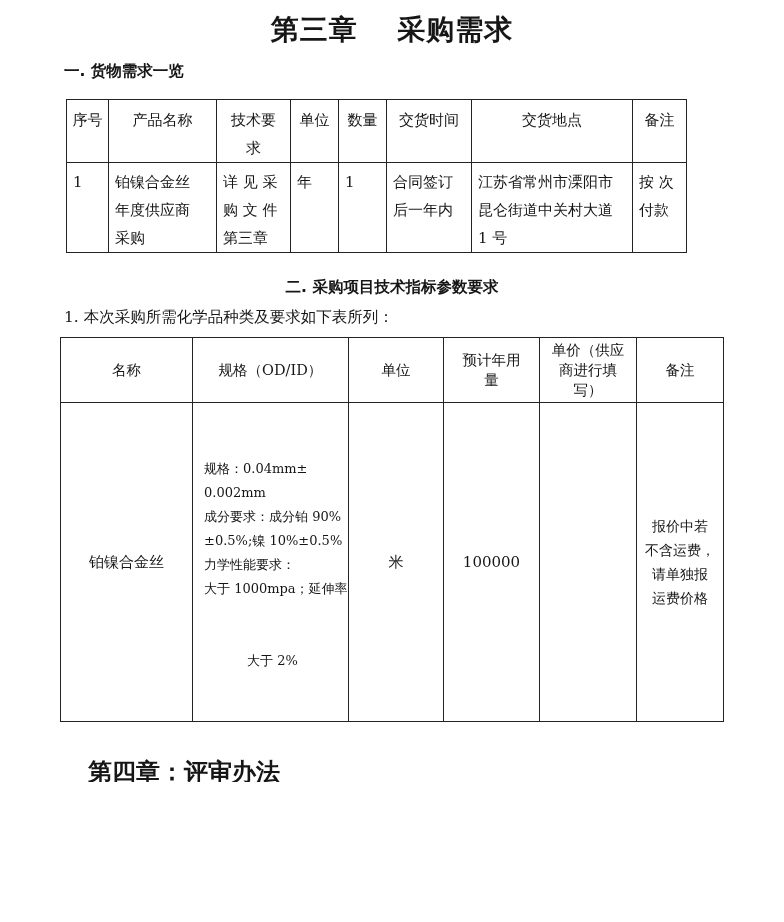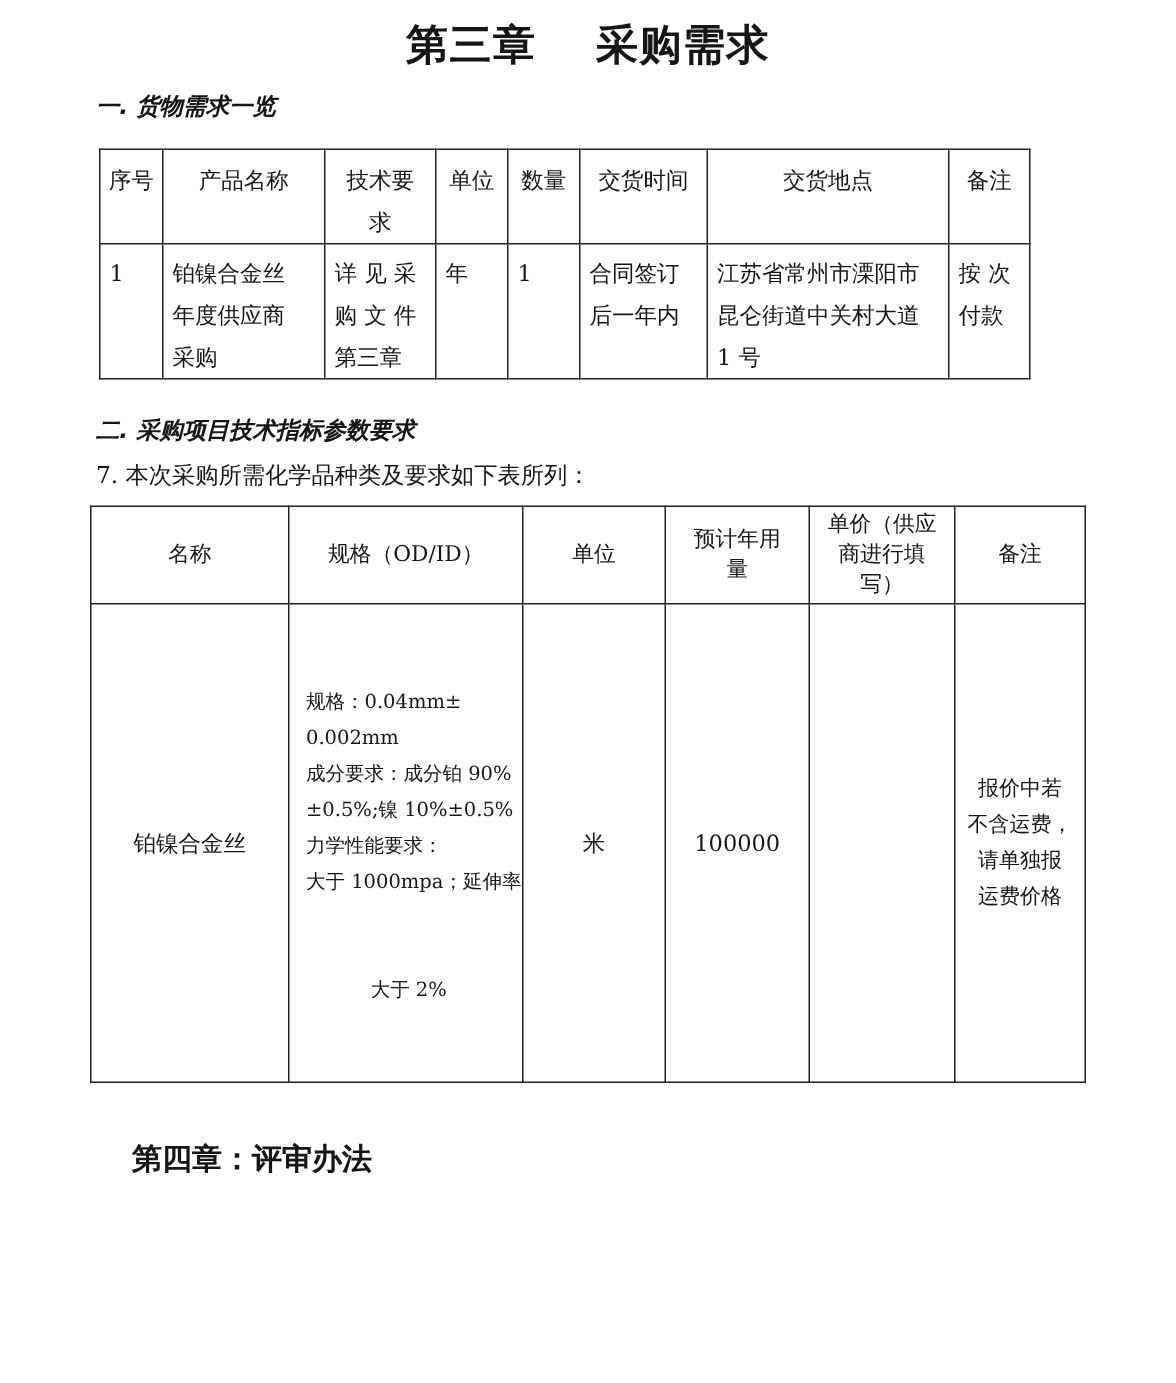--- a/index.html
+++ b/index.html
@@ -24,24 +24,23 @@
     text-align:center;
     letter-spacing:1px;
     white-space:pre;
   }
   .sec-heading {
     font-family:"DejaVu Sans", sans-serif;
     font-weight:bold;
     font-size:15.5px;
     line-height:21px;
     white-space:pre;
-    font-style:italic;
   }
   .sh1 { margin-top:13px; }
-  .sh2 { margin-top:24px; }
+  .sh2 { margin-top:24px;text-align:center; }
   .sh3 { margin-top:27px; }
 
   table { border-collapse:collapse; table-layout:fixed; }
   th, td { border:1px solid #232323; font-weight:normal; overflow:hidden; }
 
   
   .goods-table { width:620px; margin:17px 0 0 2px; }
   .goods-table th {
     box-sizing:border-box; height:58px;
     padding:6px 2px 0 2px;
@@ -87,21 +86,21 @@
   .p-pay { margin-top:14px; }
   .p-del { margin-top:11px; }
   .intro-line {
     margin:9px 0 0 0;
     font-size:15.5px; line-height:21px; white-space:pre;
   }
   .ch4-title {
     margin:34px 0 0 24px;
     font-family:"DejaVu Sans", sans-serif;
     font-weight:bold;
-    font-size:20px; line-height:32px; white-space:pre;
+    font-size:24px; line-height:32px; white-space:pre;
   }
 </style>
 </head>
 <body>
 
 <div class="page">
 
   <h1 class="ch3-title">第三章　 采购需求</h1>
 
   <div class="sec-heading sh1">一. 货物需求一览</div>
@@ -146,21 +145,21 @@
         <td>江苏省常州市溧阳市
 昆仑街道中关村大道
 1 号</td>
         <td>按 次
 付款</td>
       </tr>
     </tbody>
   </table>
 
   <div class="sec-heading sh2">二. 采购项目技术指标参数要求</div>
-  <p class="intro-line">7. 本次采购所需化学品种类及要求如下表所列：</p>
+  <p class="intro-line">1. 本次采购所需化学品种类及要求如下表所列：</p>
 
   <table class="spec-table">
     <colgroup>
       <col style="width:132px">
         <col style="width:156px">
         <col style="width:95px">
       <col style="width:96px">
         <col style="width:97px">
         <col style="width:87px">
     </colgroup>

